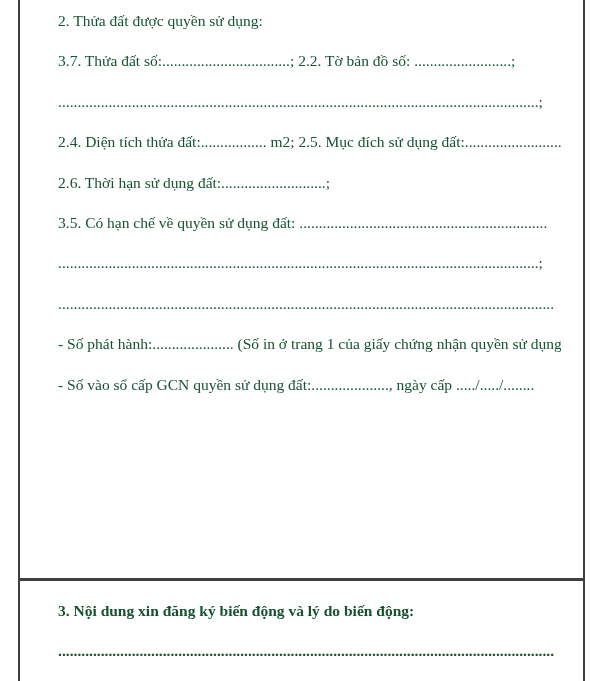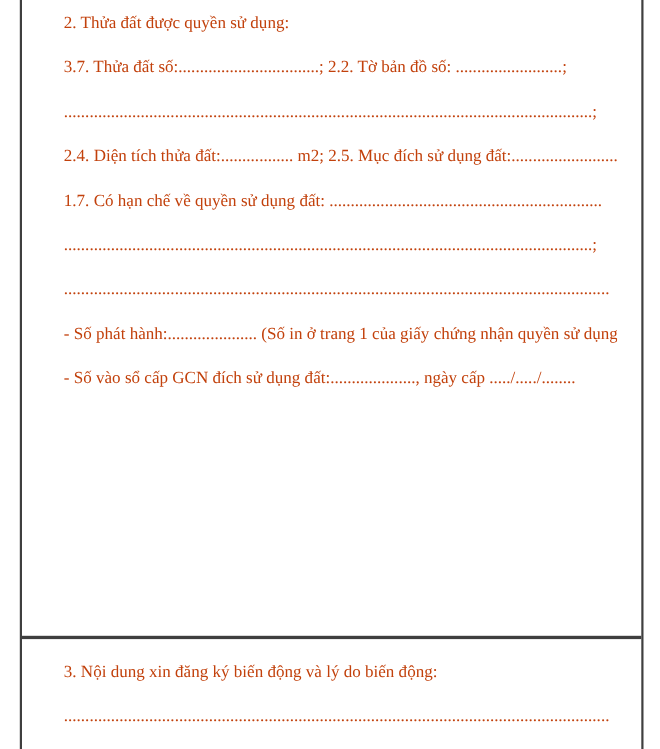--- a/index.html
+++ b/index.html
@@ -8,21 +8,21 @@
     background: #ffffff;
   }
   .page {
     position: relative;
     width: 600px;
     height: 681px;
     background: #ffffff;
     overflow: hidden;
     font-family: "Liberation Serif", serif;
     font-size: 15.5px;
-    color: #c2410c;
+    color: #14532d;
   }
   .form-table {
     position: absolute;
     top: 0;
     left: 18px;
     width: 567px;
     height: 681px;
     box-sizing: border-box;
     border-left: 2px solid #3f3f3f;
     border-right: 2px solid #3f3f3f;
@@ -34,20 +34,21 @@
     padding-right: 22px;
   }
   .row-sec2 {
     height: 581px;
     border-bottom: 3px solid #3f3f3f;
     padding-top: 1px;
   }
   .row-sec3 {
     height: 100px;
     padding-top: 10px;
+    font-weight: bold;
   }
   .form-line {
     margin: 0;
     padding: 0;
     line-height: 40.4px;
     height: 40.4px;
     white-space: nowrap;
     overflow: hidden;
   }
 </style>
@@ -55,25 +56,26 @@
 <body>
 
 <div class="page">
   <div class="form-table">
 
     <div class="form-row row-sec2">
       <p class="form-line">2. Thửa đất được quyền sử dụng:</p>
       <p class="form-line">3.7. Thửa đất số:.................................; 2.2. Tờ bản đồ số: .........................;</p>
       <p class="form-line">............................................................................................................................;</p>
       <p class="form-line">2.4. Diện tích thửa đất:................. m2; 2.5. Mục đích sử dụng đất:.........................;</p>
-      <p class="form-line">1.7. Có hạn chế về quyền sử dụng đất: ................................................................</p>
+      <p class="form-line">2.6. Thời hạn sử dụng đất:...........................;</p>
+      <p class="form-line">3.5. Có hạn chế về quyền sử dụng đất: ................................................................</p>
       <p class="form-line">............................................................................................................................;</p>
       <p class="form-line">................................................................................................................................</p>
       <p class="form-line">- Số phát hành:..................... (Số in ở trang 1 của giấy chứng nhận quyền sử dụng đất)</p>
-      <p class="form-line">- Số vào sổ cấp GCN đích sử dụng đất:...................., ngày cấp ...../...../........</p>
+      <p class="form-line">- Số vào sổ cấp GCN quyền sử dụng đất:...................., ngày cấp ...../...../........</p>
     </div>
 
     <div class="form-row row-sec3">
       <p class="form-line">3. Nội dung xin đăng ký biến động và lý do biến động:</p>
       <p class="form-line">................................................................................................................................</p>
     </div>
 
   </div>
 </div>
 

